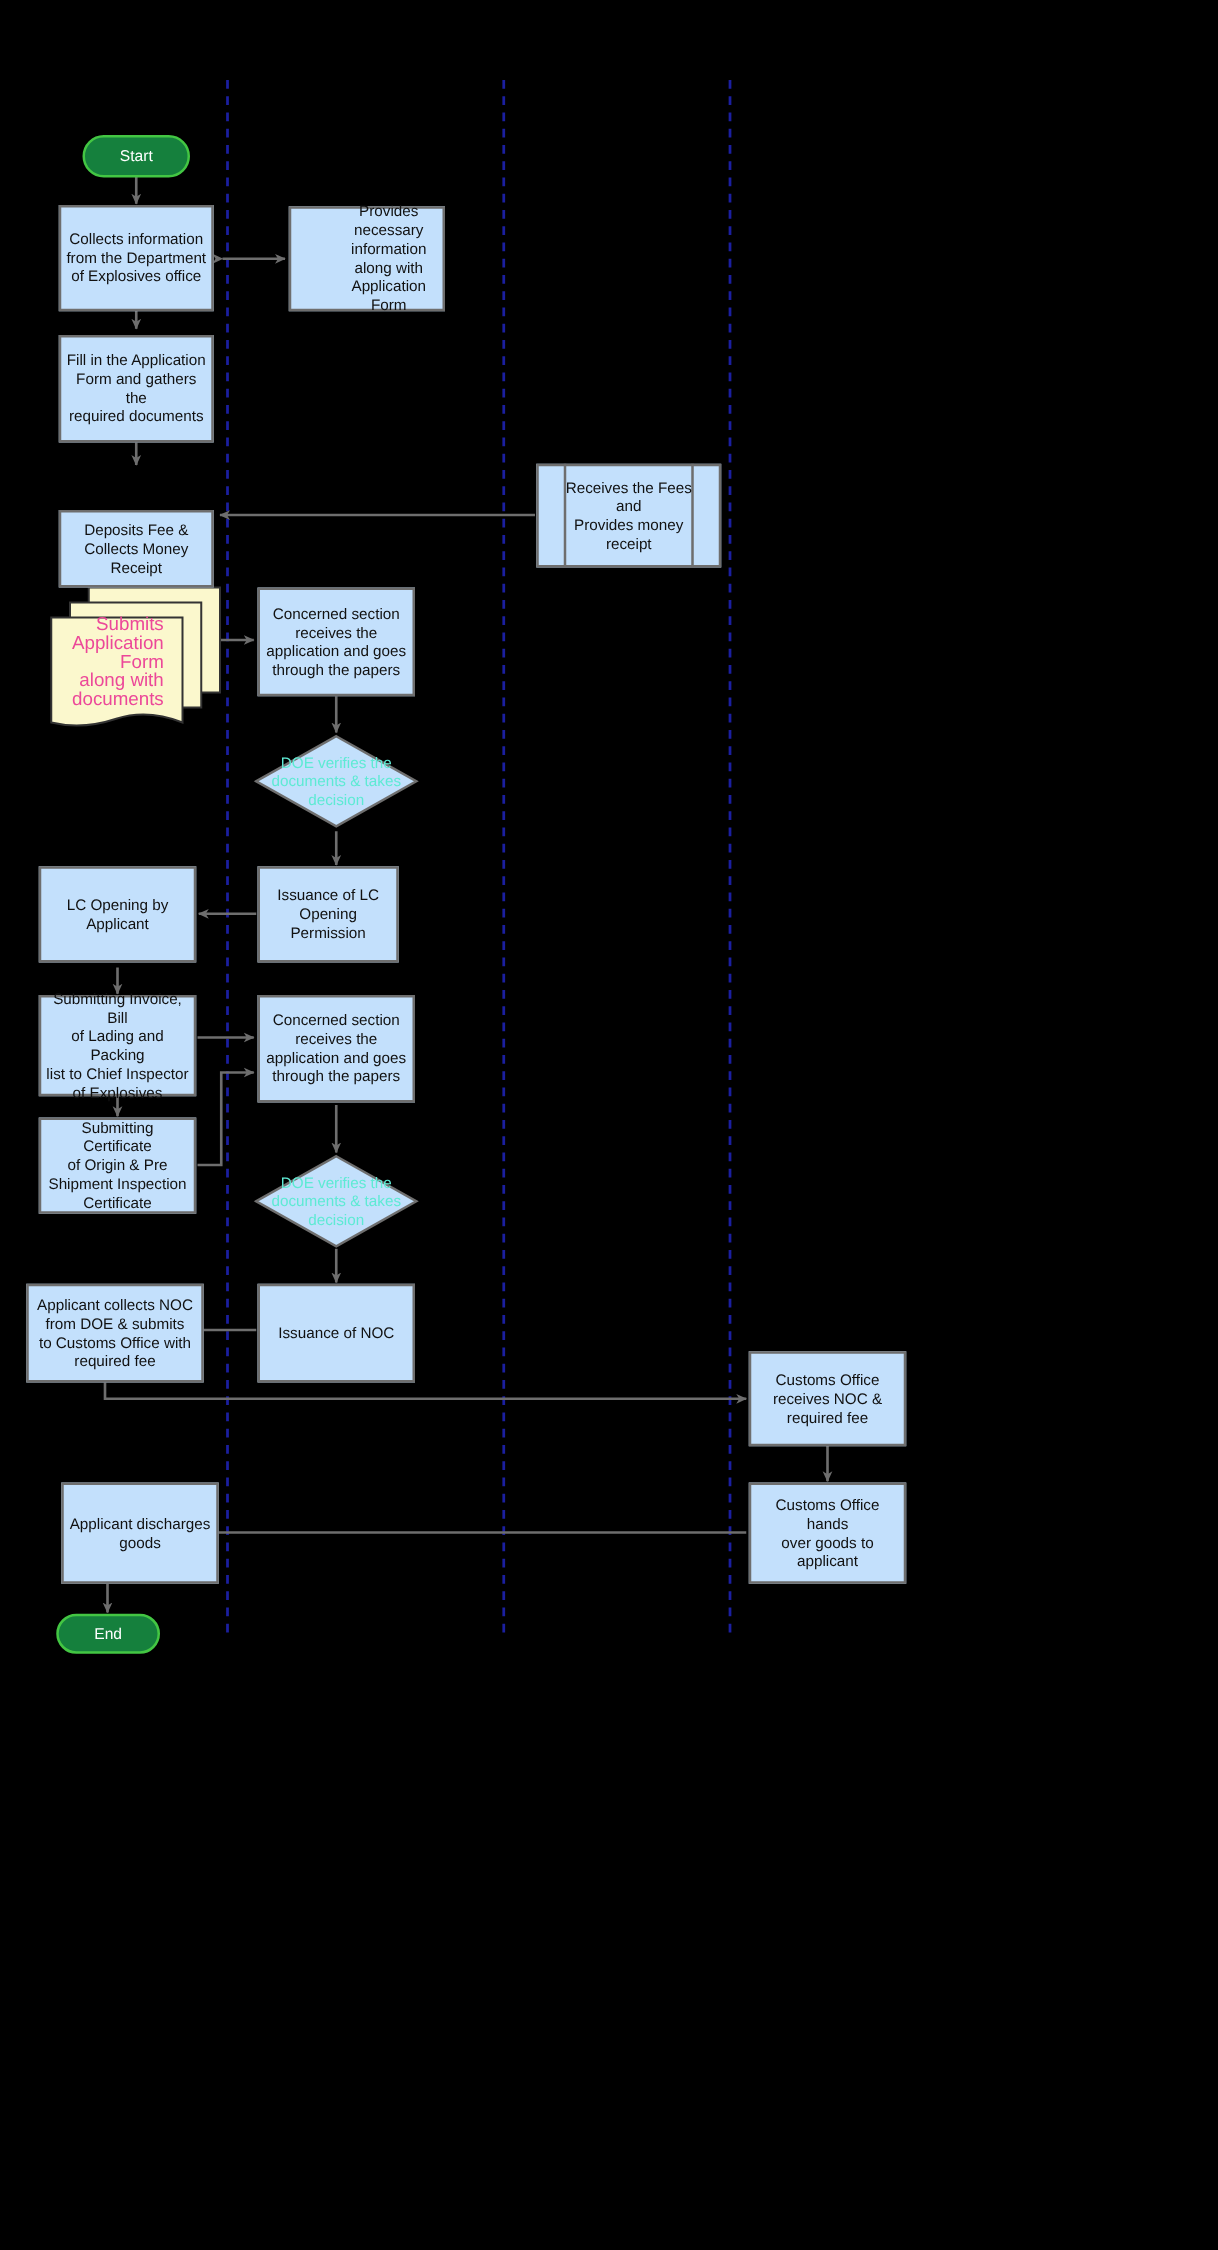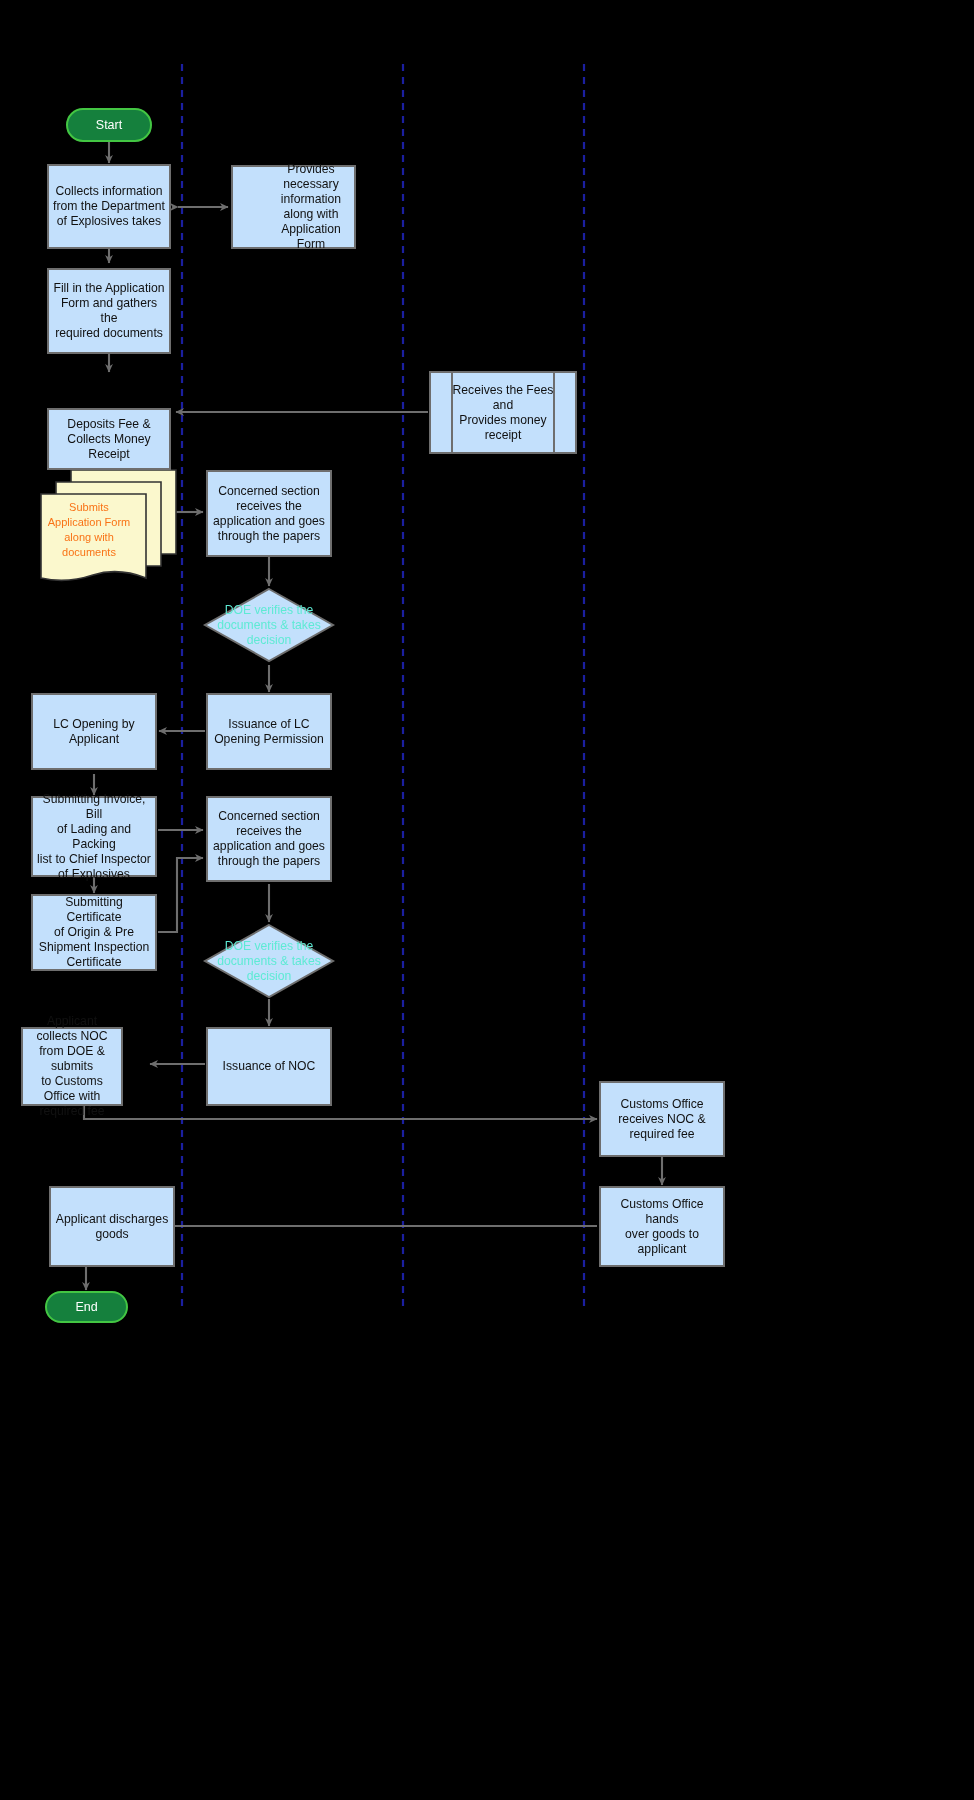--- a/index.html
+++ b/index.html
@@ -103,23 +103,23 @@
   }
   .docstack-text {
     position: absolute;
     left: 6px;
     right: 46px;
     top: 34px;
     bottom: 30px;
     display: flex;
     align-items: center;
     justify-content: center;
-    text-align: center;
-    color: #f97316;
-    font-size: 11px;
+    text-align: right;
+    color: #ec4899;
+    font-size: 15px;
     line-height: 15px;
     white-space: pre-line;
     pointer-events: none;
   }
 </style>
 </head>
 <body>
 
 <div id="canvas">
 
@@ -196,21 +196,21 @@
     </g>
   </svg>
 
   <div class="node terminator" style="left:66px; top:108px; width:86px; height:34px;">
     <span class="node-label">Start</span>
   </div>
 
   <div class="node proc" style="left:47px; top:164px; width:124px; height:85px;">
     <span class="node-label">Collects information
 from the Department
-of Explosives takes</span>
+of Explosives office</span>
   </div>
 
   <div class="node proc" style="left:231px; top:165px; width:125px; height:84px;padding-left:35px;">
     <span class="node-label">Provides necessary
 information along with
 Application Form</span>
   </div>
 
   <div class="node proc" style="left:47px; top:268px; width:124px; height:86px;">
     <span class="node-label">Fill in the Application
@@ -249,21 +249,21 @@
     <span class="diamond-text">DOE verifies the
 documents &amp; takes
 decision</span>
   </div>
 
   <div class="node proc" style="left:31px; top:693px; width:126px; height:77px;">
     <span class="node-label">LC Opening by
 Applicant</span>
   </div>
 
-  <div class="node proc" style="left:206px; top:693px; width:126px; height:77px;">
+  <div class="node proc" style="left:206px; top:693px; width:113px; height:77px;">
     <span class="node-label">Issuance of LC
 Opening Permission</span>
   </div>
 
   <div class="node proc" style="left:31px; top:796px; width:126px; height:81px;">
     <span class="node-label">Submitting Invoice, Bill
 of Lading and Packing
 list to  Chief Inspector
 of Explosives</span>
   </div>
@@ -281,21 +281,21 @@
 Shipment Inspection
 Certificate</span>
   </div>
 
   <div class="diamond-wrap" style="left:205px; top:925px; width:128px; height:72px;">
     <span class="diamond-text">DOE verifies the
 documents &amp; takes
 decision</span>
   </div>
 
-  <div class="node proc" style="left:21px; top:1027px; width:102px; height:79px;">
+  <div class="node proc" style="left:21px; top:1027px; width:142px; height:79px;">
     <span class="node-label">Applicant collects NOC
 from DOE &amp; submits
 to Customs Office with
 required fee</span>
   </div>
 
   <div class="node proc" style="left:206px; top:1027px; width:126px; height:79px;">
     <span class="node-label">Issuance of NOC</span>
   </div>
 

